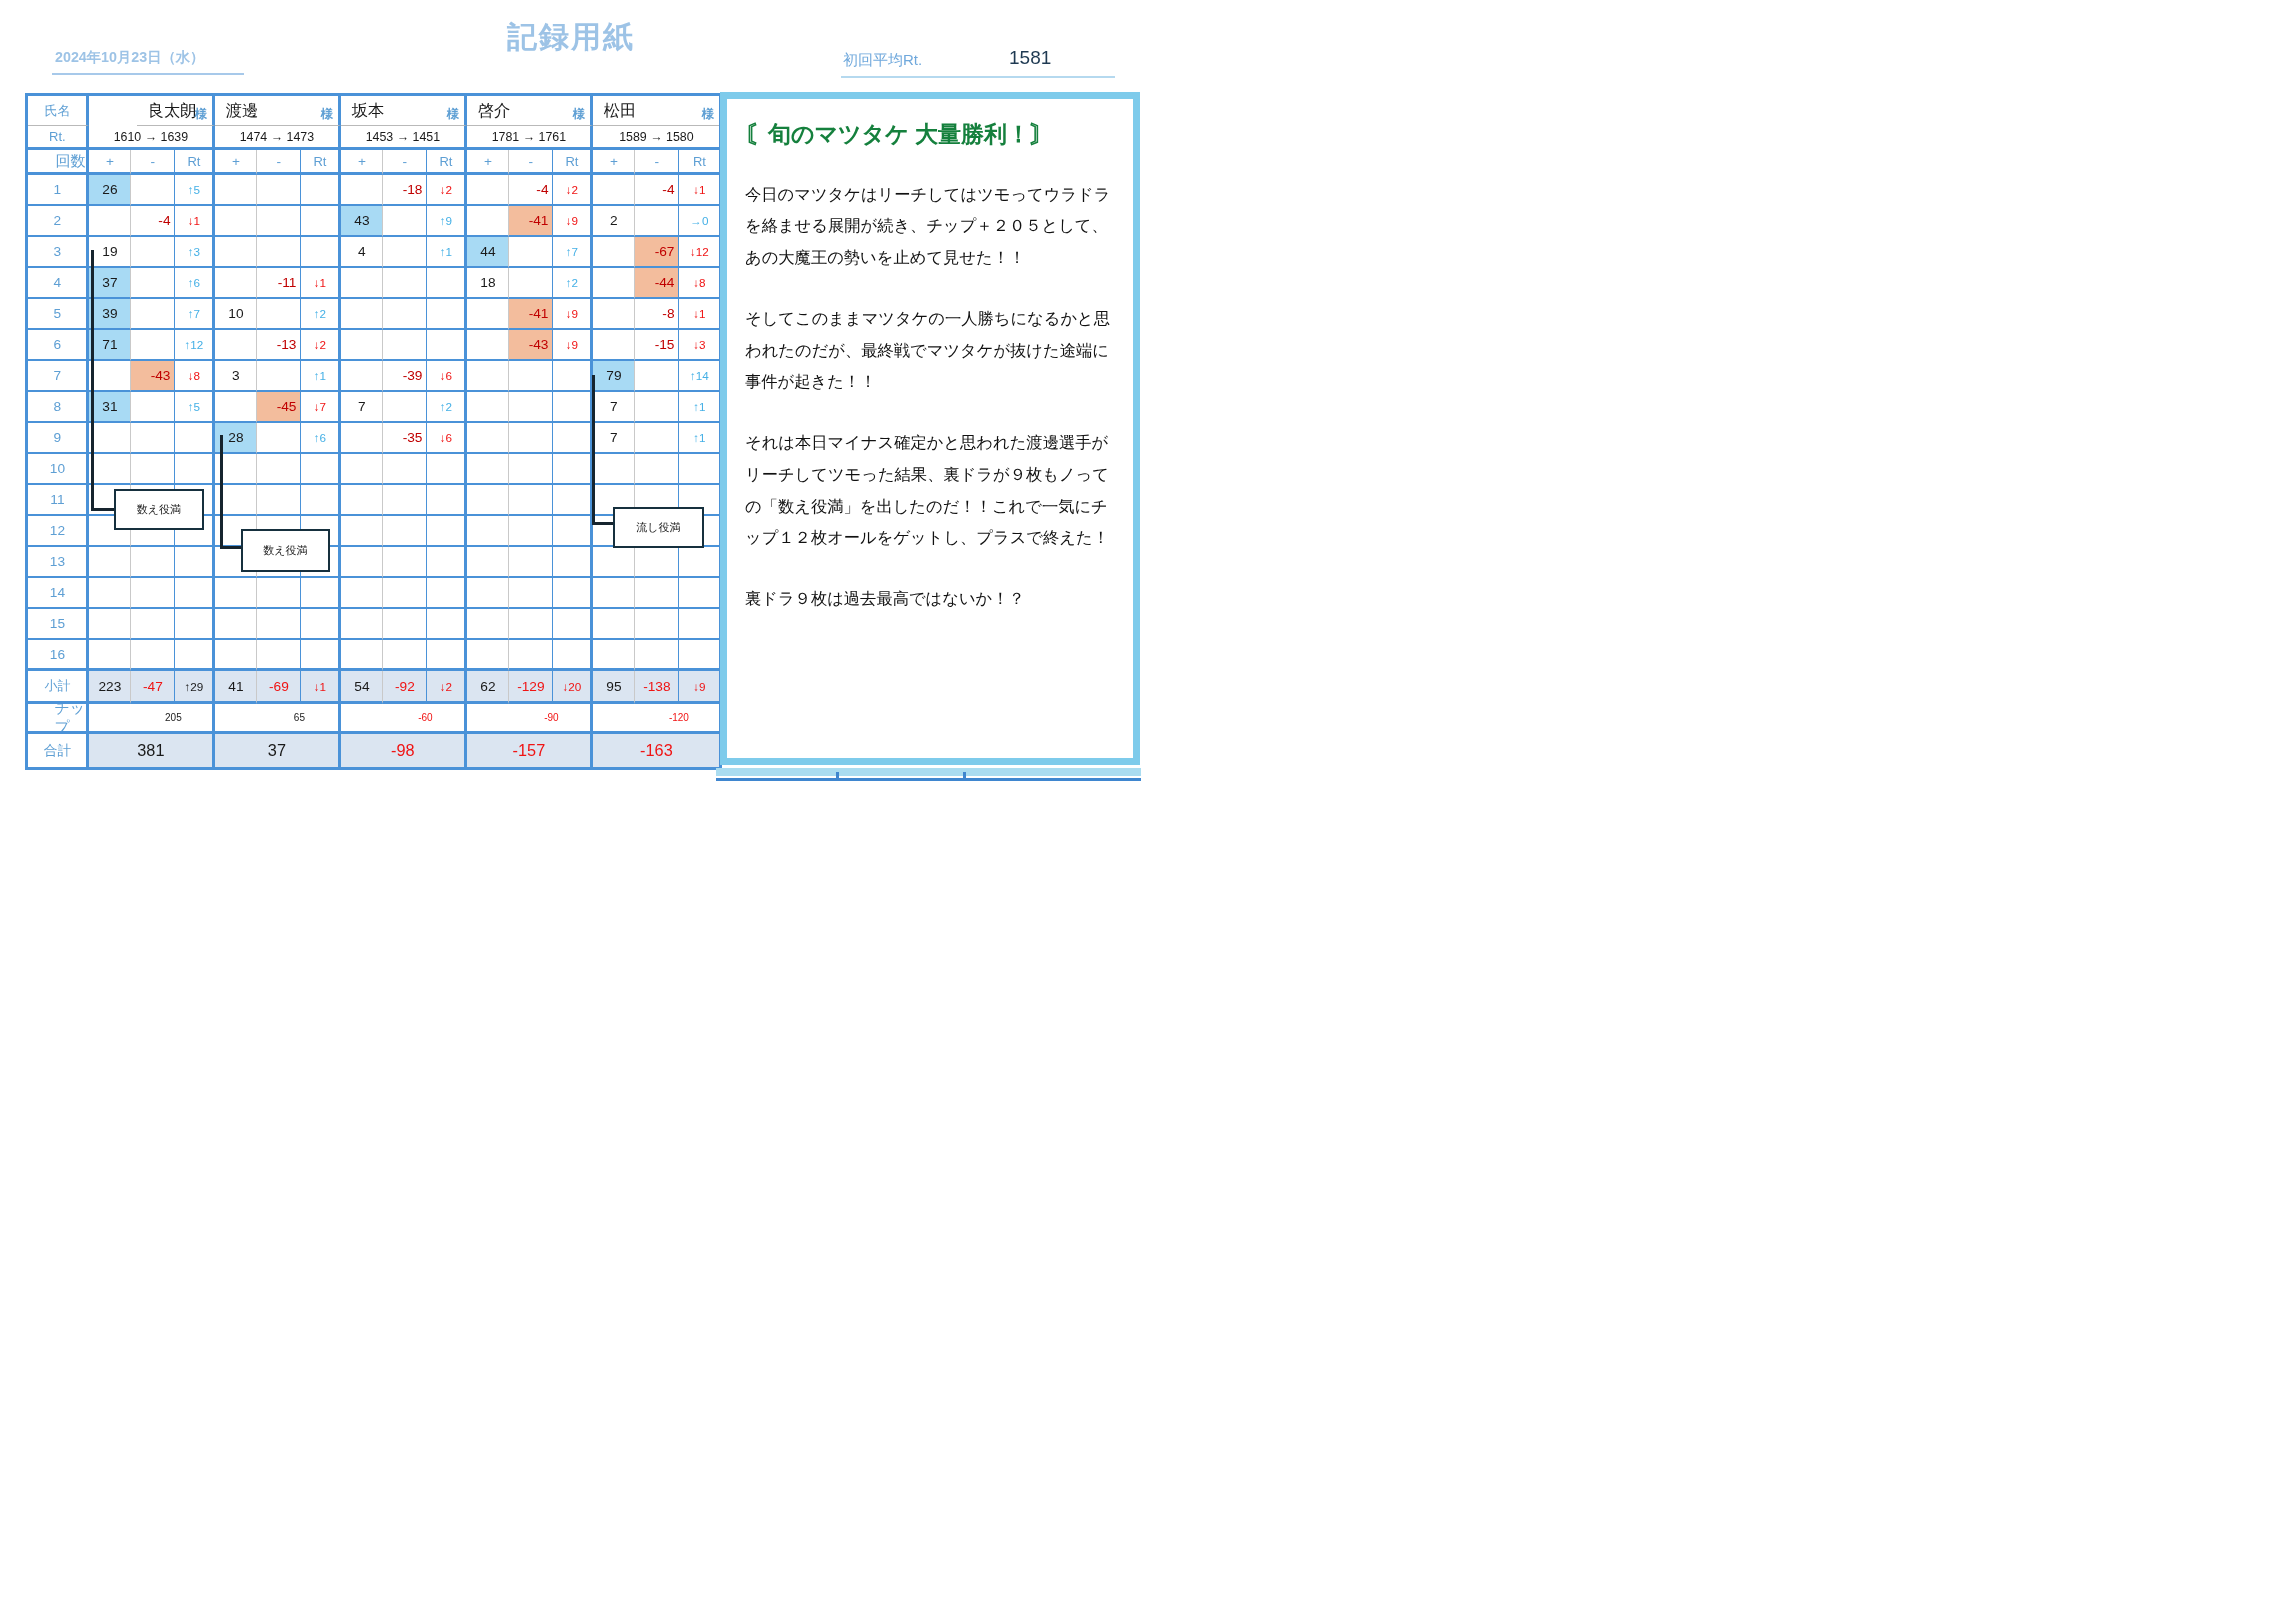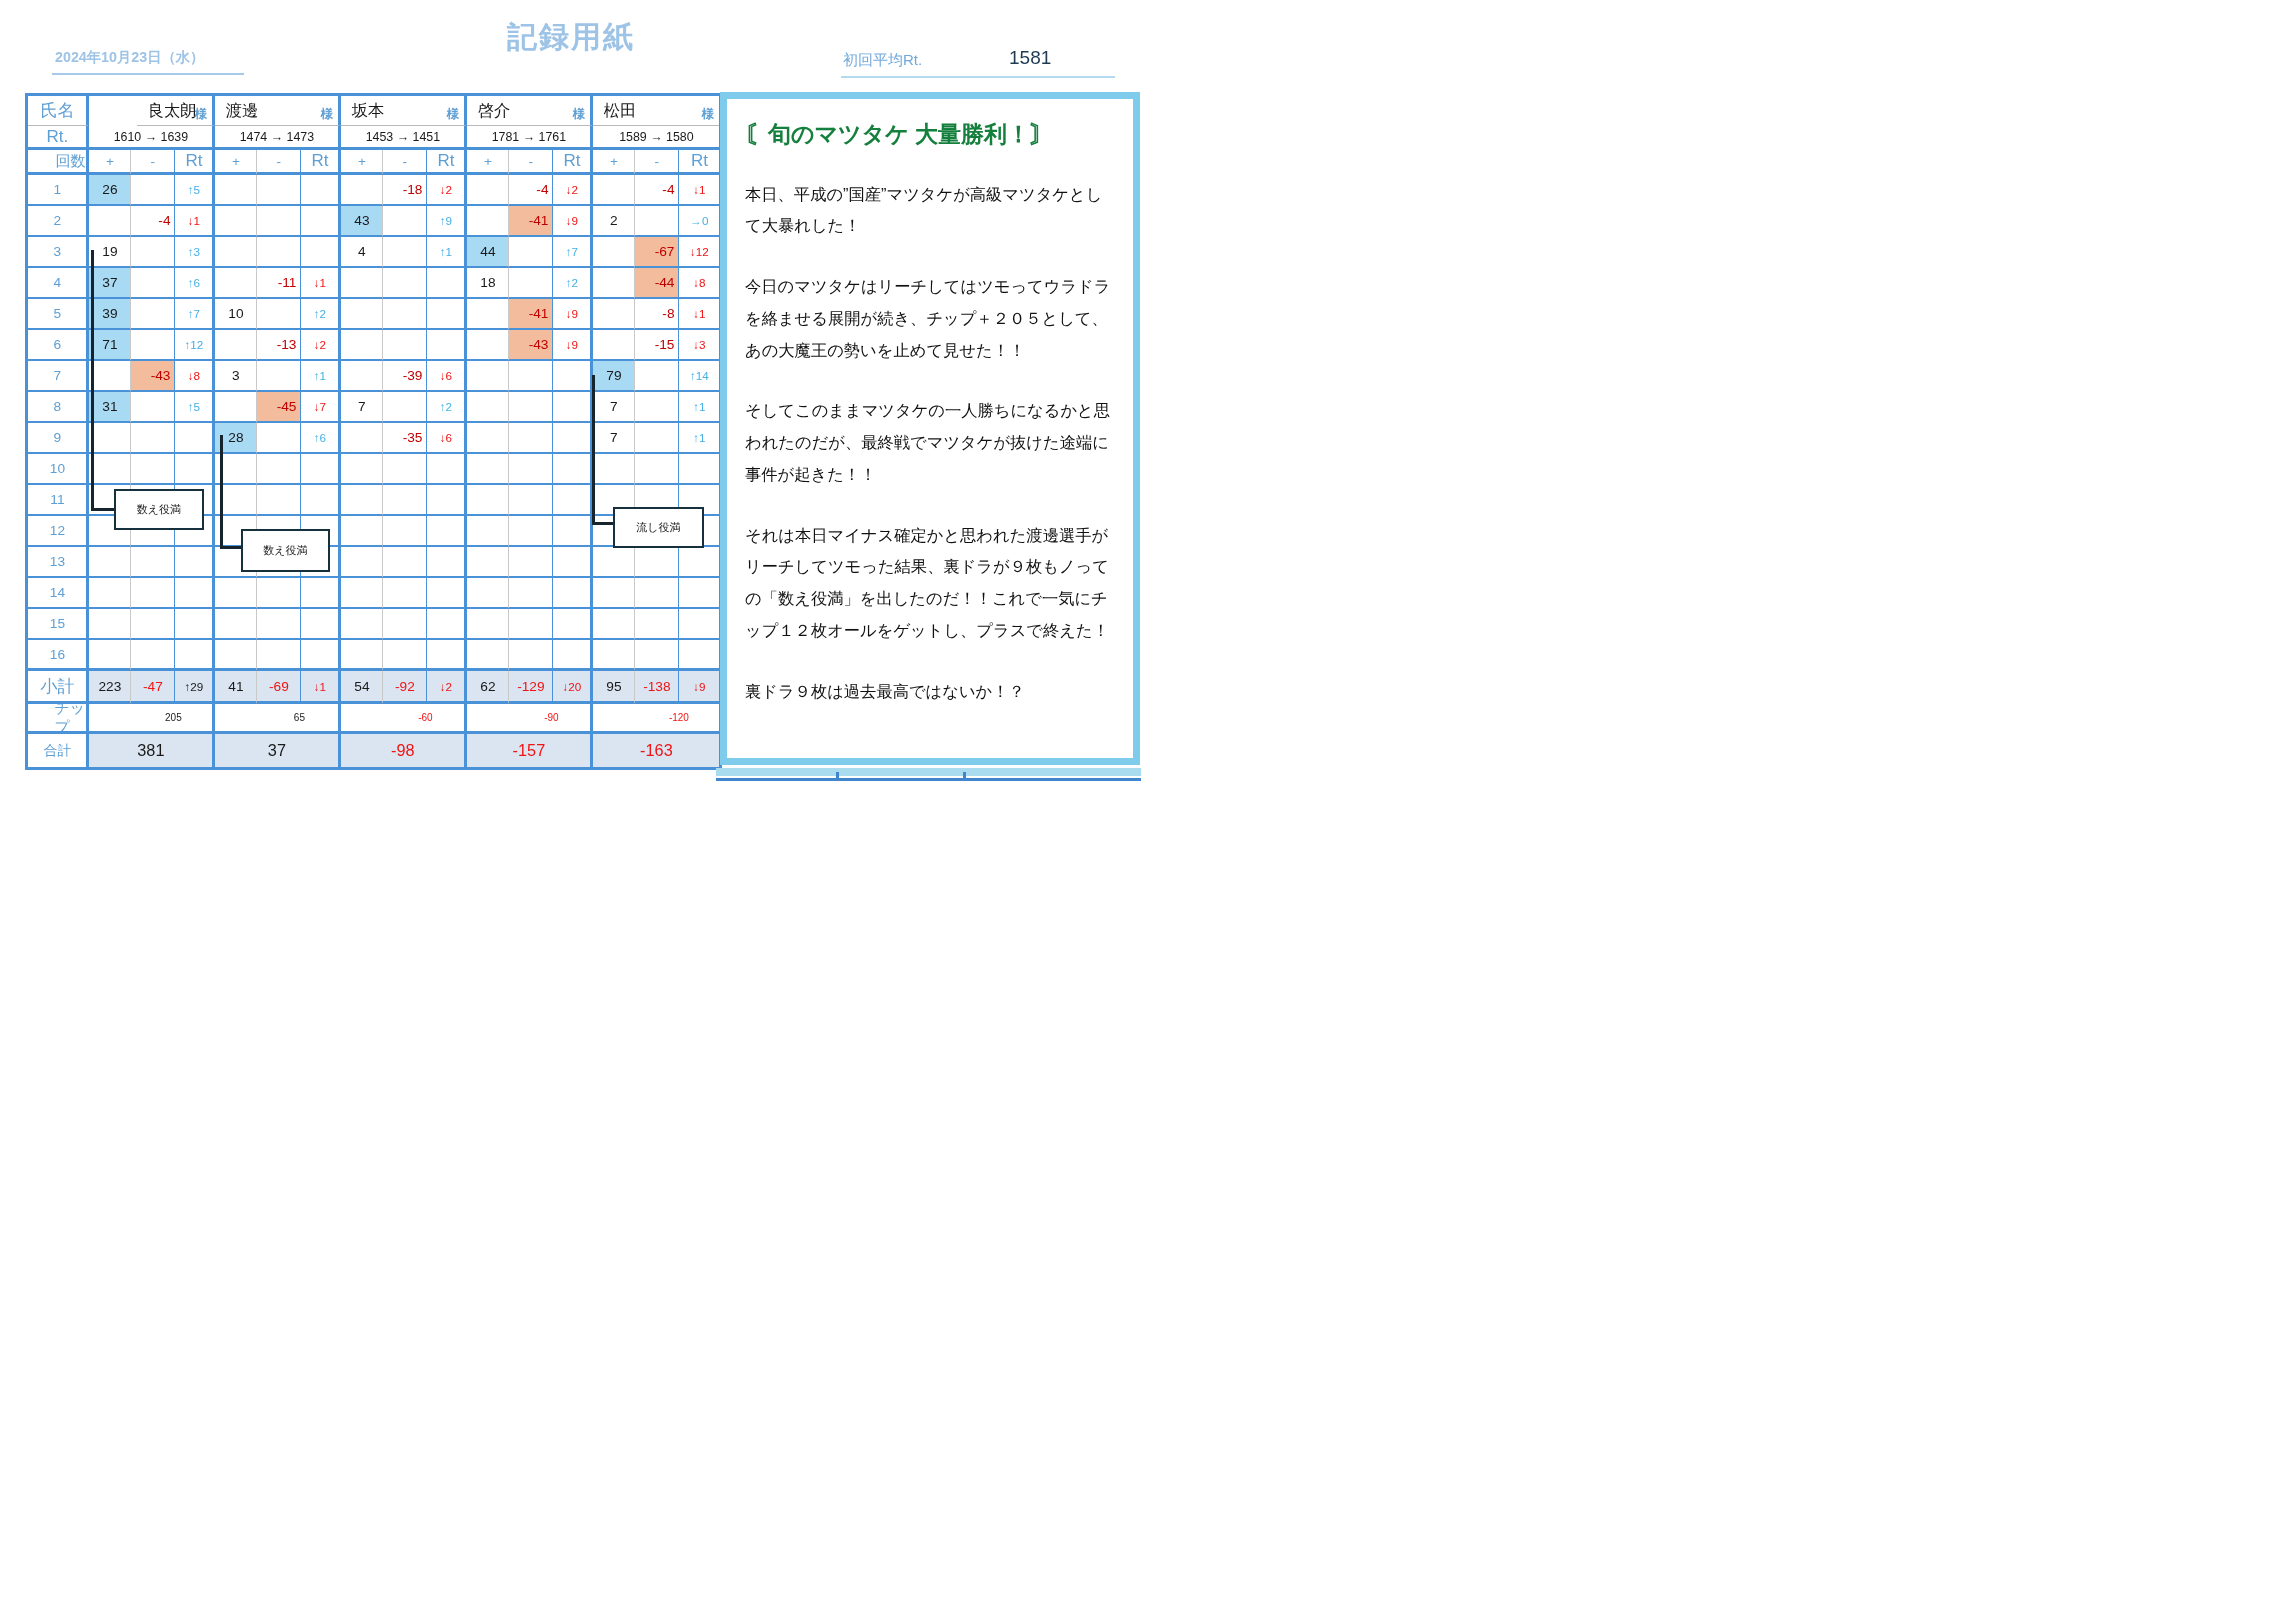--- a/index.html
+++ b/index.html
@@ -20,21 +20,21 @@
      grid-template-rows:30px 24px 25px repeat(16,31px) 33px 30px 33px;}
   .c{display:flex;align-items:center;justify-content:center;box-sizing:border-box;overflow:hidden;}
   .bt{border-right:3.3px solid #4a92d8;}   
   .bb{border-right:1.3px solid #4a92d8;}   
   .bg{border-right:0.7px solid #c9c9c9;}   
   .nr{border-right:none;}
   .rb{border-bottom:2px solid #4a92d8;}
   .rbT{border-bottom:3.3px solid #4a92d8;}
   .rbG{border-bottom:0.7px solid #b9b9b9;}
   .lbl{color:#5e9fd4;font-size:13.7px;}
-  .f19{font-size:17px;}.f17{font-size:15px;padding-left:26px;}
+  .f19{font-size:13px;}.f17{font-size:15px;padding-left:26px;}
   .v{font-size:13.7px;color:#1a1a1a;}
   .rt{font-size:11.7px;}
   .up{color:#45b0e6;}
   .dn{color:#f01414;}
   .zr{color:#45b0e6;}
   .k{color:#1a1a1a;}
   .mi{color:#c00000;justify-content:flex-end;padding-right:3.9px;}
   .miS{color:#f01414;justify-content:center;padding-right:0;}
   .red{color:#f01414;}
   .fb{background:#a8daf4;}
@@ -408,21 +408,20 @@
   <div class="lh" style="left:220px;top:546px;width:23px;"></div>
   <div class="lv" style="left:592px;top:375px;height:150px;"></div>
   <div class="lh" style="left:592px;top:522px;width:23px;"></div>
 
   <div class="callout" style="left:114px;top:489px;width:86px;height:37px;">数え役満</div>
   <div class="callout" style="left:241px;top:529px;width:85px;height:39px;">数え役満</div>
   <div class="callout" style="left:613px;top:507px;width:87px;height:37px;">流し役満</div>
 
   <div id="panel">
     <div class="ptitle">〘旬のマツタケ 大量勝利！〙</div>
-    <p>本日、平成の”国産”マツタケが高級マツタケとして大暴れした！</p>
     <p>今日のマツタケはリーチしてはツモってウラドラを絡ませる展開が続き、チップ＋２０５として、あの大魔王の勢いを止めて見せた！！</p>
     <p>そしてこのままマツタケの一人勝ちになるかと思われたのだが、最終戦でマツタケが抜けた途端に事件が起きた！！</p>
     <p>それは本日マイナス確定かと思われた渡邊選手がリーチしてツモった結果、裏ドラが９枚もノっての「数え役満」を出したのだ！！これで一気にチップ１２枚オールをゲットし、プラスで終えた！</p>
     <p>裏ドラ９枚は過去最高ではないか！？</p>
   </div>
 
   <div class="stripA"></div>
   <div class="stripB"></div>
   <div class="tick" style="left:836px;"></div>
   <div class="tick" style="left:963px;"></div>

